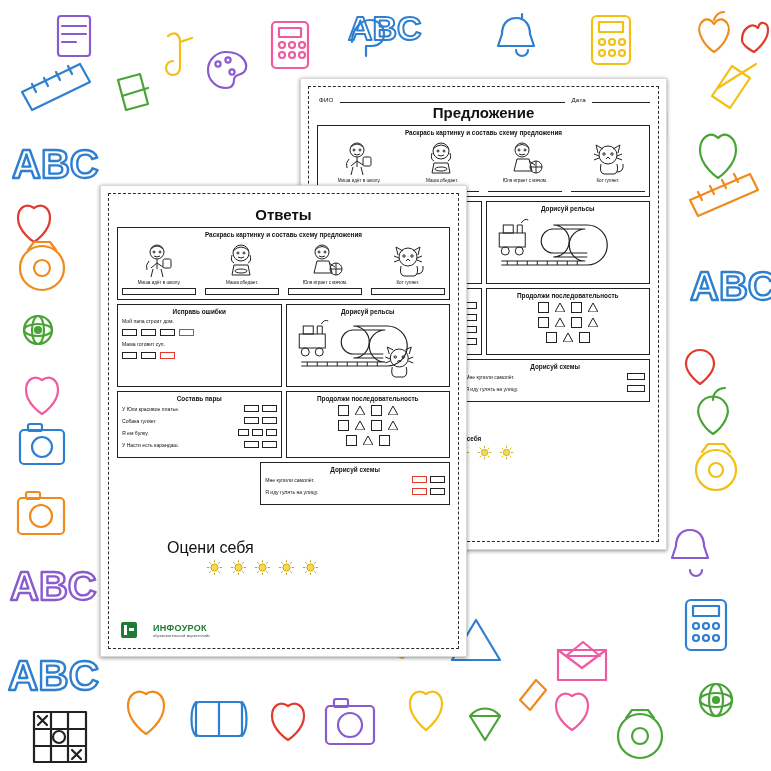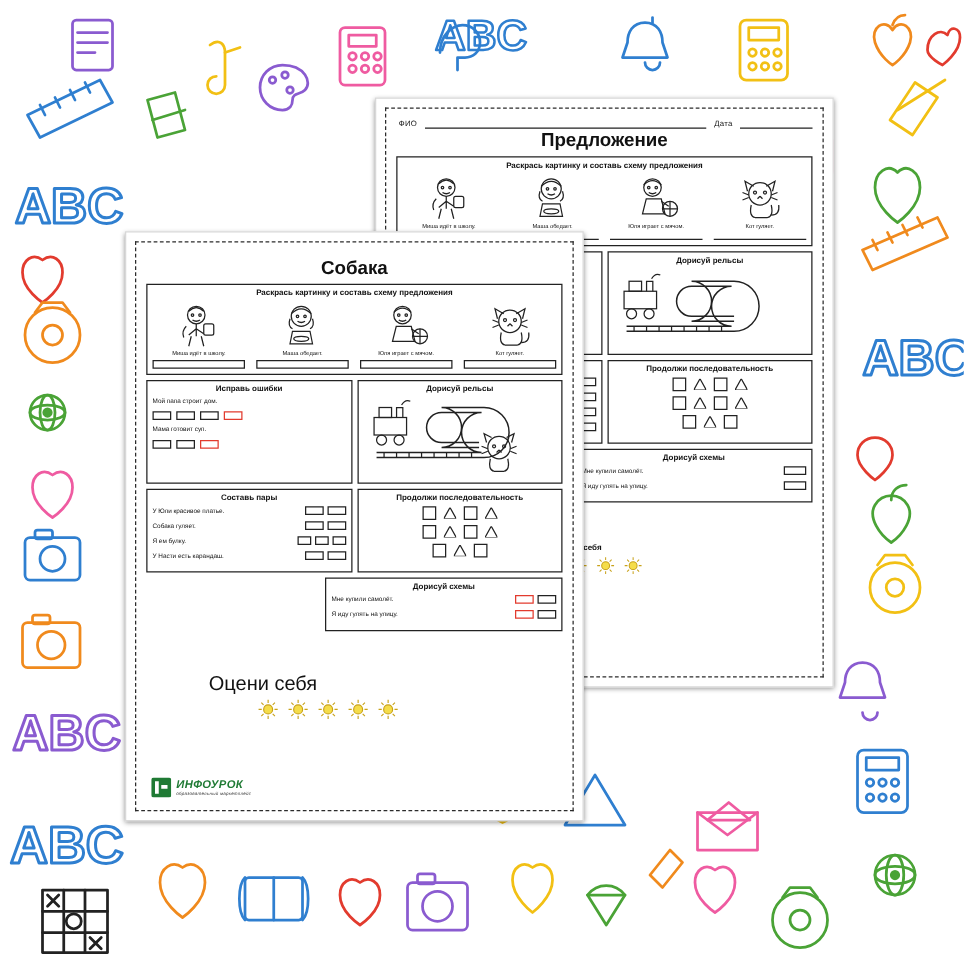--- a/index.html
+++ b/index.html
@@ -66,21 +66,21 @@
   .shapes{display:flex;flex-direction:column;gap:4px;align-items:center;}
   .shrow{display:flex;gap:6px;align-items:center;}
   .sq{width:9px;height:9px;border:1px solid #222;}
   .tri svg{display:block;}
   
   .rails{height:64px;position:relative;}
   
   .suns{display:flex;justify-content:center;gap:7px;margin-top:2px;}
   
   .logo{
-    position:absolute;left:12px;bottom:10px;display:flex;align-items:center;gap:4px;font-style:italic;
+    position:absolute;left:12px;bottom:10px;display:flex;align-items:flex-end;gap:16px;
   }
   .logo .mark{width:16px;height:16px;position:relative;}
   .logo .t1{font-size:9px;font-weight:bold;color:#1f7a34;letter-spacing:.3px;line-height:1;}
   .logo .t2{font-size:3.6px;color:#3a3a3a;letter-spacing:.2px;margin-top:1px;}
 </style>
 </head>
 <body>
 
 <svg id="doodles" viewBox="0 0 771 771" aria-hidden="true">
   <g fill="none" stroke-width="2.2" stroke-linecap="round" stroke-linejoin="round">
@@ -556,21 +556,21 @@
         <div class="t1">ИНФОУРОК</div>
         <div class="t2">образовательный маркетплейс</div>
       </div>
     </div>
   </div>
 </div>
 
 <div class="sheet front">
   <div class="inner">
 
-    <div class="doctitle" style="margin-top:6px;">Собака</div>
+    <div class="doctitle" style="margin-top:6px;">Ответы</div>
 
     <div class="box">
       <div class="bt">Раскрась картинку и составь схему предложения</div>
       <div class="pics">
         <div class="pic">
           <svg class="art" viewBox="0 0 44 38">
               <g fill="none" stroke="#222" stroke-width="1">
                 <circle cx="20" cy="11" r="7"></circle>
                 <path d="M14 8 q6-6 12 0"></path>
                 <circle cx="17" cy="11" r="1"></circle>

